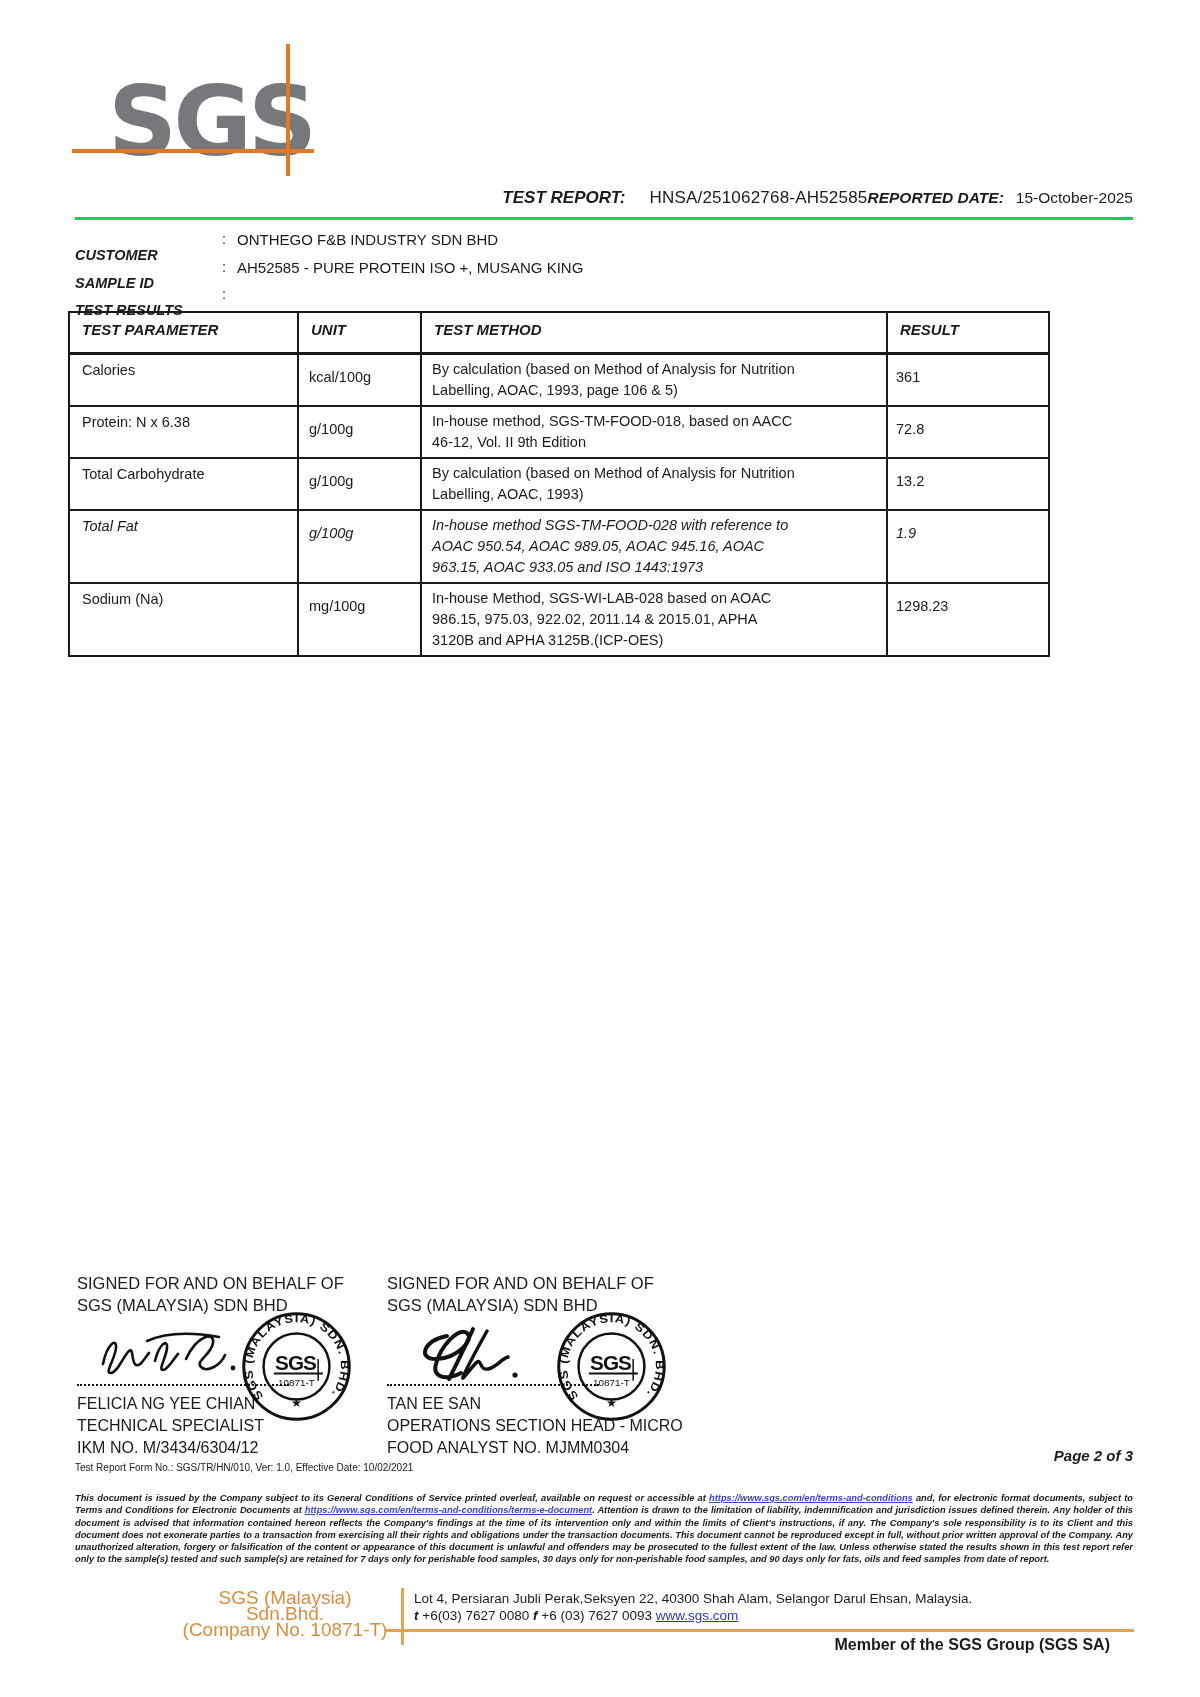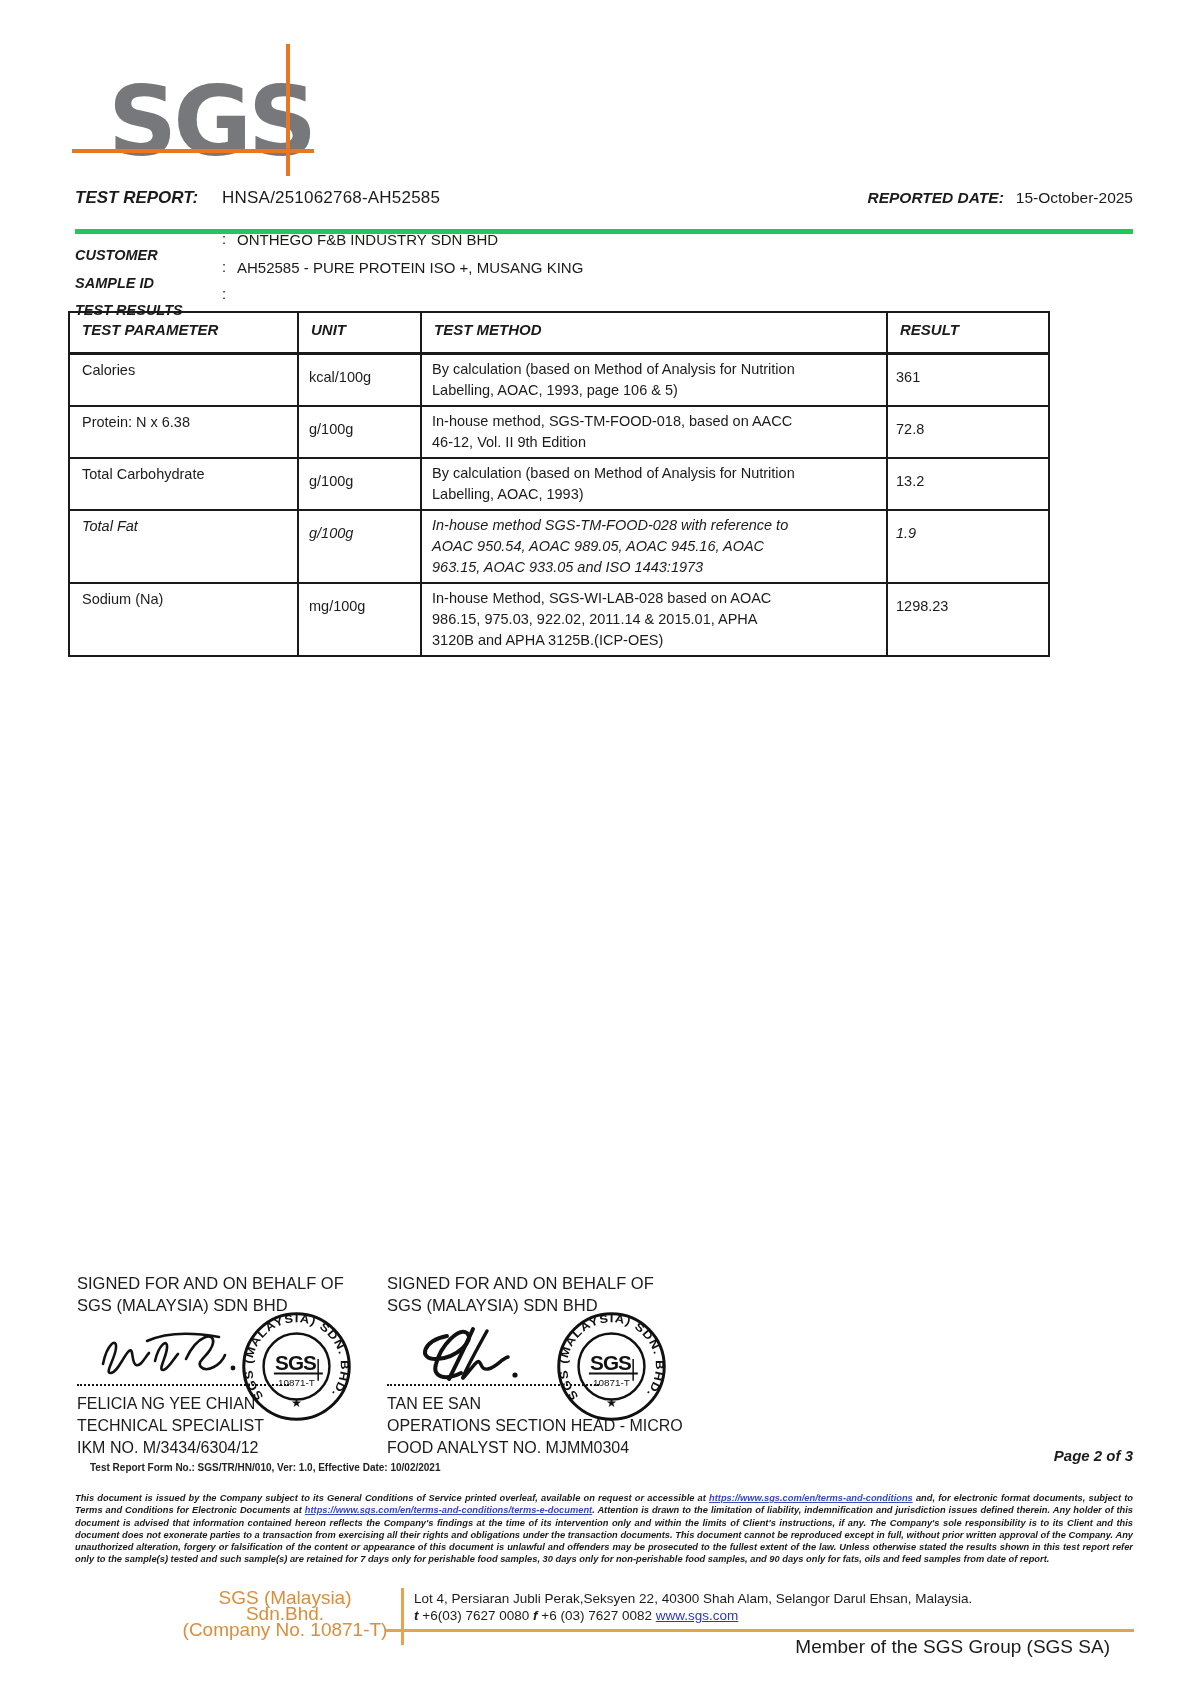--- a/index.html
+++ b/index.html
@@ -12,22 +12,22 @@
   .logo{position:absolute;left:72px;top:44px;width:252px;height:136px;}
   .logo-text{
     position:absolute;left:36px;bottom:20px;font-family:"DejaVu Sans",sans-serif;
     font-weight:bold;font-size:96px;line-height:0.78;letter-spacing:-4px;color:#77787B;
   }
   .logo-hline{position:absolute;left:0;bottom:27px;width:242px;height:4px;background:#E87722;}
   .logo-vline{position:absolute;left:214px;top:0;width:4px;height:132px;background:#E87722;}
   
   .hdr-row{
     position:absolute;left:75px;top:188px;width:1058px;
-    border-bottom:5px solid #22c55e;padding-bottom:21px;
-    display:flex;justify-content:space-between;align-items:baseline;
+    border-bottom:3px solid #22c55e;padding-bottom:9px;
+    display:flex;justify-content:flex-end;align-items:baseline;
   }
   .hdr-left,.hdr-right{display:flex;align-items:baseline;}
   .lbl-bi{font-weight:bold;font-style:italic;}
   .hdr-report-label{font-size:17px;}
   .hdr-report-number{font-size:17px;margin-left:24px;letter-spacing:.2px;}
   .hdr-date-label{font-size:15.5px;}
   .hdr-date-value{font-size:15.5px;margin-left:12px;}
   
   .info{position:absolute;left:75px;top:231px;width:700px;}
   .info-row{display:flex;height:27.5px;align-items:flex-start;}
@@ -57,39 +57,39 @@
   
   .sig-col{position:absolute;top:1272px;width:345px;}
   .sig-col.left{left:77px;} .sig-col.right{left:387px;}
   .sig-head{font-size:16.5px;line-height:22px;}
   .sig-area{position:relative;height:66px;width:212px;border-bottom:2.5px dotted #111;margin-top:2px;}
   .sig-svg{position:absolute;left:14px;top:2px;}
   .sig-names{margin-top:7px;font-size:16px;line-height:22px;}
   .stamp{position:absolute;top:38px;width:113px;height:113px;}
   .sig-col.left .stamp{left:163px;} .sig-col.right .stamp{left:168px;}
   
-  .form-note{position:absolute;left:90px;top:1462px;font-size:10px;color:#222;font-weight:bold;}
+  .form-note{position:absolute;left:75px;top:1462px;font-size:10px;color:#222;}
   .page-note{position:absolute;right:67px;top:1447px;font-size:15px;font-weight:bold;font-style:italic;}
   .legal{
     position:absolute;left:75px;top:1492px;width:1058px;
     font-size:9.3px;line-height:12.3px;font-weight:bold;font-style:italic;
     text-align:justify;color:#1a1a1a;
   }
   .legal-link{color:#3A45C0;text-decoration:underline;cursor:pointer;}
   
   .footer-company{
     position:absolute;left:178px;top:1590px;width:214px;text-align:center;
     color:#D98E3D;font-size:19px;line-height:16px;
   }
   .footer-vline{position:absolute;left:401px;top:1588px;width:3px;height:57px;background:#E5A34D;}
   .footer-address{position:absolute;left:414px;top:1590px;font-size:13.5px;line-height:17px;}
   .footer-tf{font-weight:bold;font-style:italic;}
   .footer-site{color:#2B36C8;text-decoration:underline;cursor:pointer;}
   .footer-hline{position:absolute;left:386px;top:1629px;width:748px;height:3px;background:#E5A34D;}
-  .footer-member{position:absolute;right:90px;top:1636px;font-size:19px;}
+  .footer-member{position:absolute;right:90px;top:1636px;font-size:16px;font-weight:bold;}
   .stamp text{font-family:"Liberation Sans",sans-serif;}
 </style>
 </head>
 <body>
 
 <div class="page">
 
   <div class="logo">
     <div class="logo-text">SGS</div>
     <div class="logo-hline"></div>
@@ -256,20 +256,20 @@
     <div>SGS (Malaysia) Sdn.Bhd.</div>
     <div>(Company No. 10871-T)</div>
   </div>
   <div class="footer-vline"></div>
   <div class="footer-address">
     <div>Lot 4, Persiaran Jubli Perak,Seksyen 22, 40300 Shah Alam, Selangor Darul Ehsan, Malaysia.</div>
     <div>
       <span class="footer-tf">t</span>
       <span>+6(03) 7627 0080</span>
       <span class="footer-tf">f</span>
-      <span>+6 (03) 7627 0082</span>
+      <span>+6 (03) 7627 0093</span>
       <span class="footer-site">www.sgs.com</span>
     </div>
   </div>
   <div class="footer-hline"></div>
   <div class="footer-member">Member of the SGS Group (SGS SA)</div>
 
 </div>
 
 </body></html>

